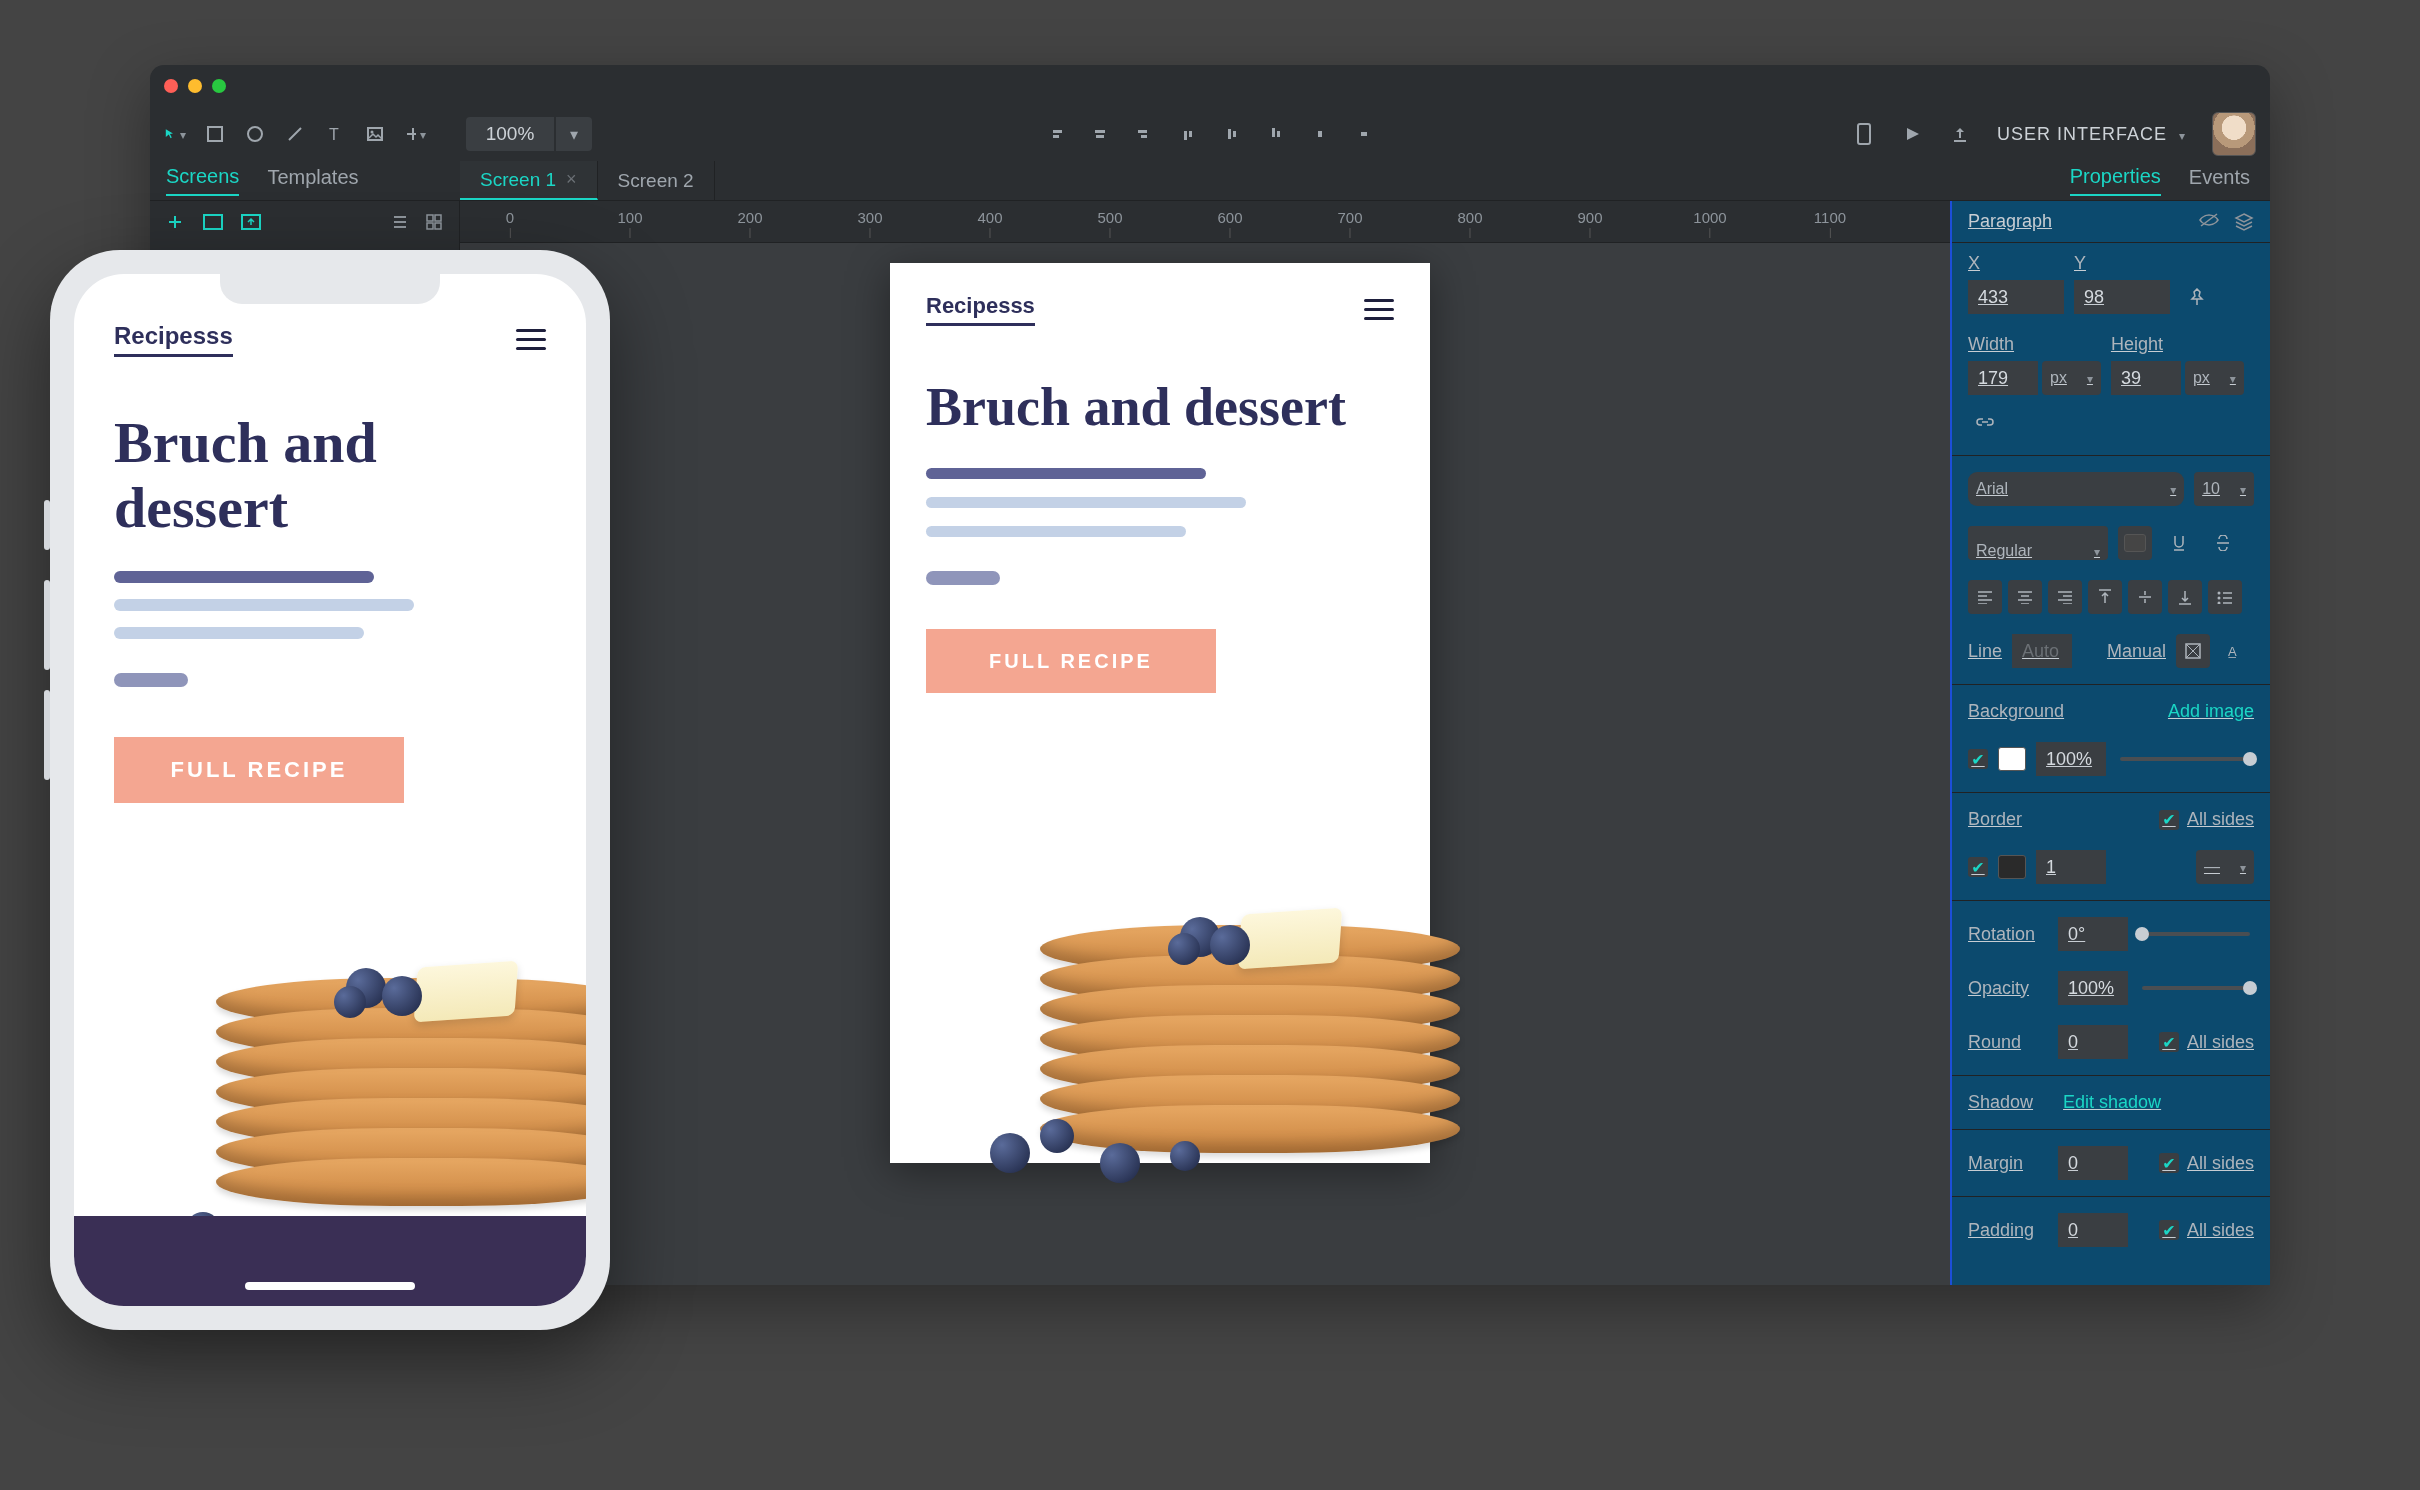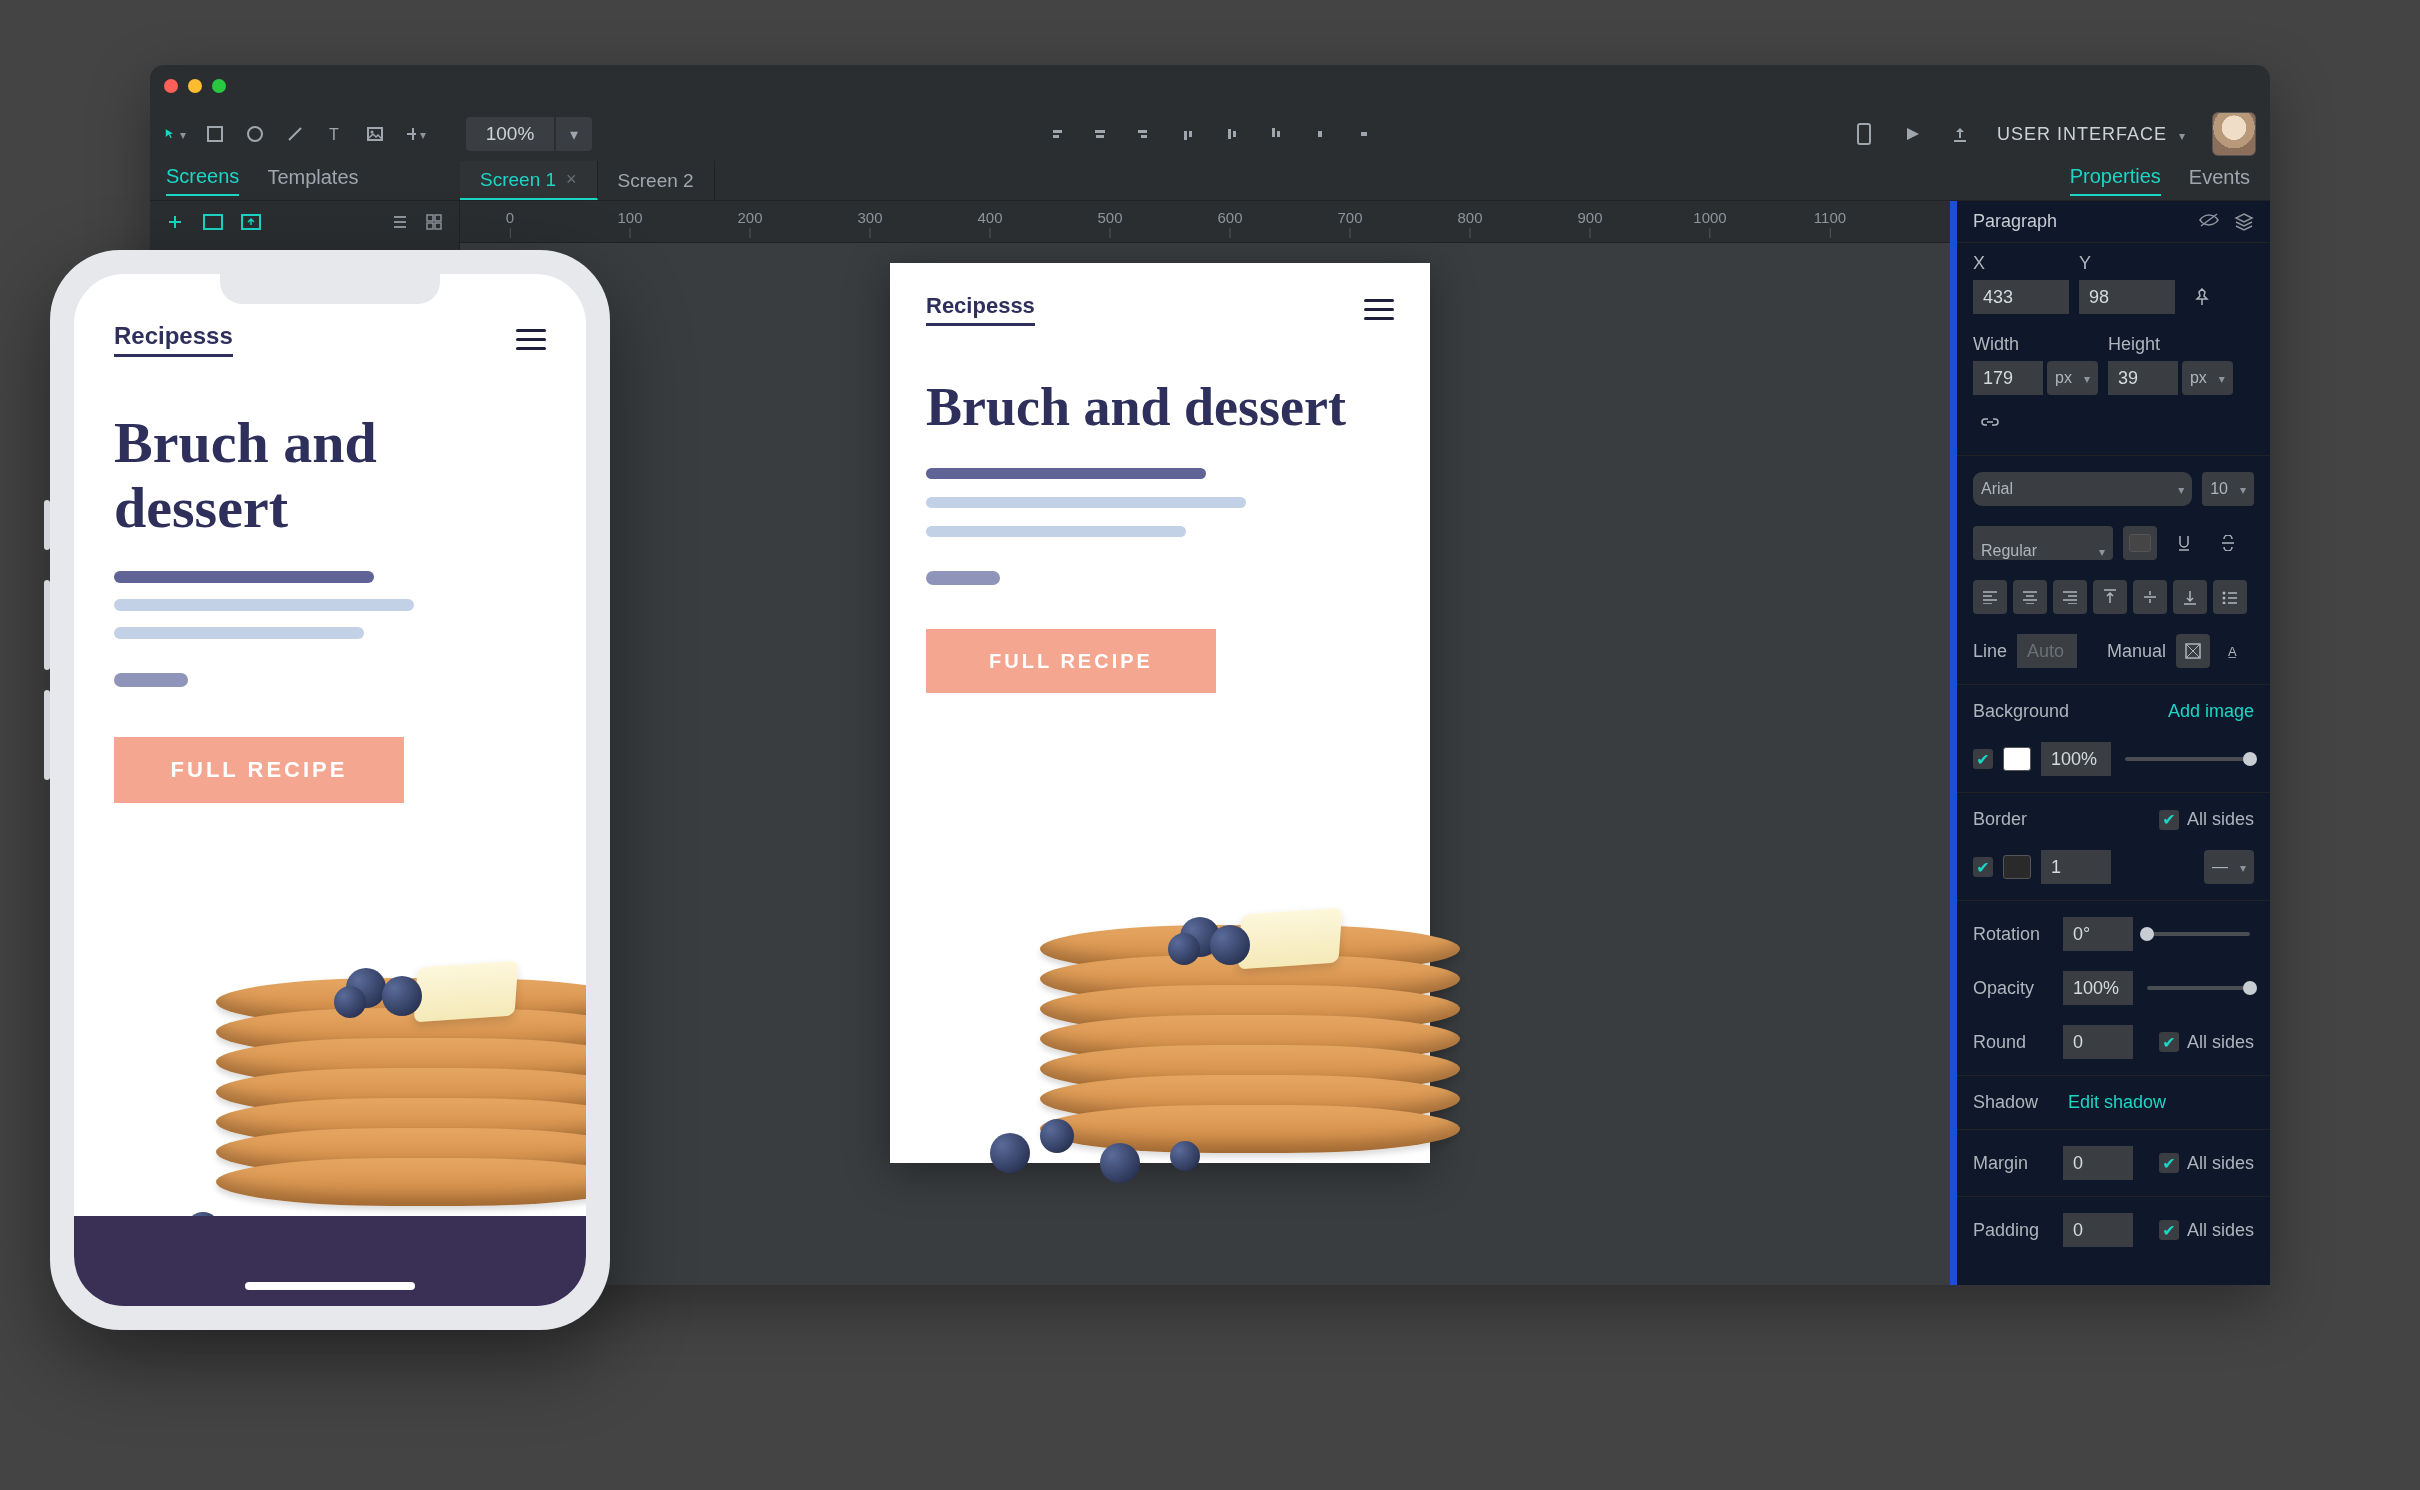--- a/index.html
+++ b/index.html
@@ -49,29 +49,29 @@
   .ruler { position:absolute; left:310px; top:136px; right:320px; height:42px; background:#2b2e31; color:#8d949b; font-size:15px; display:flex; align-items:flex-end; padding-bottom:4px; overflow:hidden; border-bottom:1px solid #202224;}
   .ruler-inner { position:relative; width:100%; height:100%;}
   .ruler-tick { position:absolute; bottom:0; transform:translateX(-50%); display:flex; flex-direction:column; align-items:center;}
   .ruler-tick .line { width:1px; height:10px; background:#555;}
   .ruler-tick span{ margin-bottom:2px;}
 
   
   .canvas-area { position:absolute; left:310px; top:178px; right:320px; bottom:0; background:#3a3d40; overflow:hidden;}
 
   
-  .props { position:absolute; right:0; top:136px; bottom:0; width:320px; background:#0f172a; border-left:7px solid #1d4ed8; color:#c7cdd3; font-size:18px; overflow-y:auto;}
+  .props { position:absolute; right:0; top:136px; bottom:0; width:320px; background:#0c4a6e; border-left:2px solid #1d4ed8; color:#c7cdd3; font-size:18px; overflow-y:auto;text-decoration:underline;}
   .props-header { height:42px; display:flex; align-items:center; padding:0 16px; justify-content:space-between; border-bottom:1px solid #202224;}
   .props-header .hicons { display:flex; gap:14px; color:#8d949b;}
   .p-row { padding:10px 16px; display:flex; align-items:center; gap:10px; flex-wrap:wrap;}
   .p-label { color:#aeb5bc; font-size:18px;}
   .p-field { background:#3a3e42; border:none; color:#d5dadf; height:34px; padding:0 10px; border-radius:0; font-size:18px;}
   .p-field.sm{width:70px;} .p-field.md{width:96px;}
   .p-col { display:flex; flex-direction:column; gap:6px;}
-  .unit-dd { background:#3a3e42; color:#aeb5bc; height:34px; display:flex; align-items:center; padding:0 8px; border-radius:4px; font-size:16px; gap:8px; cursor:pointer;}
+  .unit-dd { background:#3a3e42; color:#aeb5bc; height:34px; display:flex; align-items:center; padding:0 8px; border-radius:4px; font-size:16px; gap:16px; cursor:pointer;}
   .icon-btn { width:34px; height:34px; background:#3a3e42; border-radius:4px; display:flex; align-items:center; justify-content:center; color:#aeb5bc; cursor:pointer;}
   .p-divider { height:1px; background:#202224; margin:6px 0;}
   .link-teal { color:#1bd6c5; cursor:pointer; font-size:18px;}
   .chk { width:20px; height:20px; background:#3a3e42; border-radius:3px; display:flex; align-items:center; justify-content:center; color:#1bd6c5; font-size:16px; cursor:pointer;}
   .swatch { width:28px; height:24px; border-radius:3px; border:1px solid #555;}
   .slider-track { flex:1; height:4px; background:#4a4e52; border-radius:2px; position:relative; margin:0 4px;}
   .slider-thumb { position:absolute; top:50%; width:14px; height:14px; background:#c7cdd3; border-radius:50%; transform:translate(-50%,-50%);}
   .btn-row { display:flex; gap:6px;}
   .muted { color:#6b7075;}
 

